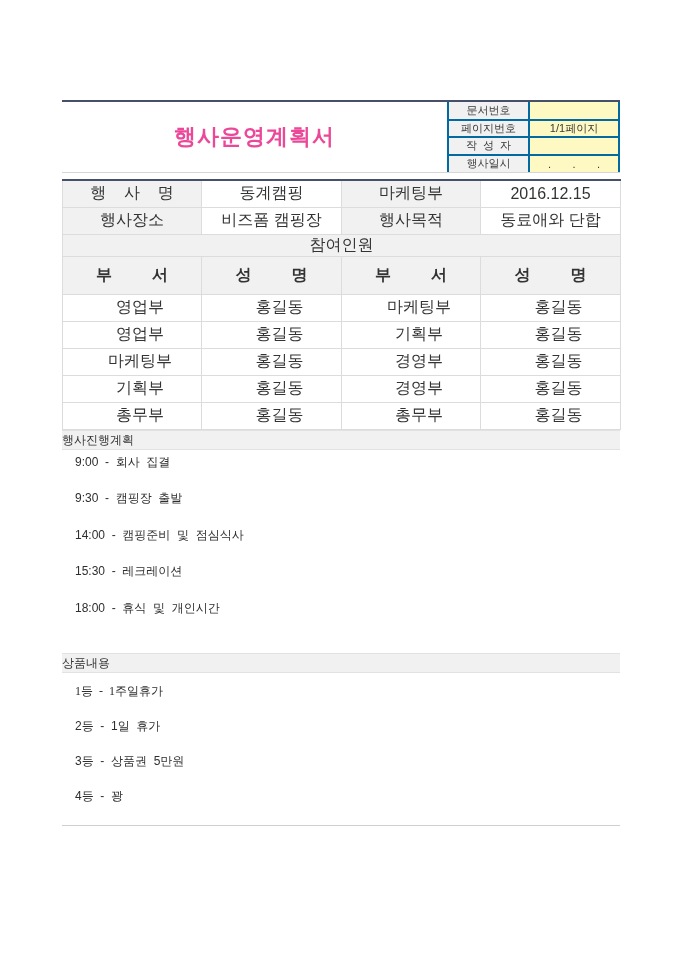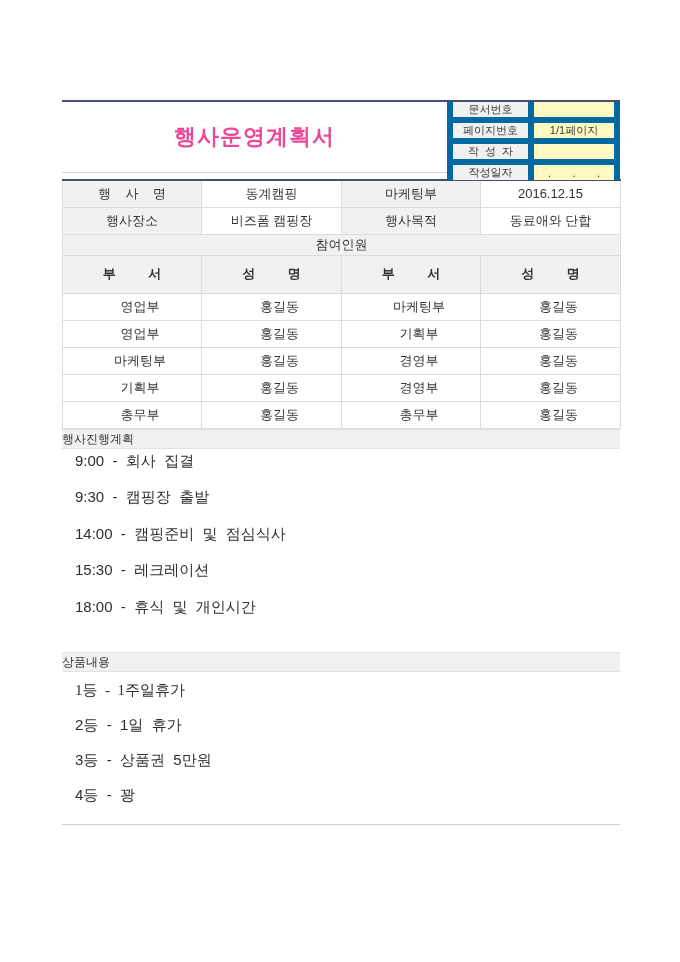--- a/index.html
+++ b/index.html
@@ -42,39 +42,39 @@
   .doc-info {
     position: absolute;
     right: 0; top: 0;
     width: 173px; height: 100%;
     border-collapse: collapse;
     table-layout: fixed;
     font-size: 11px;
     color: #3a3a3a;
   }
   .doc-info td {
-    border: 6px solid #0369a1;
+    border: 2px solid #0369a1;
     text-align: center;
     vertical-align: middle;
     padding: 0;
     white-space: pre;
     height: 17px;
   }
   .doc-info tr:first-child td { border-top: none; }
   .doc-info tr:last-child td { border-bottom: none; }
   .doc-info td.lbl { background: #f1f1f1; width: 81px; }
   .doc-info td.val { background: #fef9c3; }
 
   
   .main-table {
     width: 558px;
     margin-top: 6px;
     border-collapse: collapse;
     table-layout: fixed;
-    font-size: 13px;
+    font-size: 16px;
   }
   .main-table { border-top: 2px solid #47506a; }
   .main-table td {
     border: 1px solid #dcdcdc;
     text-align: center;
     vertical-align: middle;
     padding: 0;
     white-space: pre;
     overflow: hidden;
   }
@@ -95,21 +95,21 @@
     font-size: 12px;
     color: #333333;
   }
   .bar-prizes { margin-top: 37px; }
 
   
   .plain-list {
     list-style: none;
     margin: 0;
     padding: 0 0 0 13px;
-    font-size: 15px;
+    font-size: 12px;
     color: #2e2e2e;
   }
   .plain-list li {
     height: 16px;
     line-height: 16px;
     white-space: pre;
   }
   .schedule-list li { margin-top: 20.5px; }
   .schedule-list li:first-child { margin-top: 4px; }
   .prize-list li { margin-top: 19px; }
@@ -139,21 +139,21 @@
           </tr>
           <tr>
             <td class="lbl">페이지번호</td>
             <td class="val">1/1페이지</td>
           </tr>
           <tr>
             <td class="lbl">작  성  자</td>
             <td class="val"></td>
           </tr>
           <tr>
-            <td class="lbl">작성일자</td>
+            <td class="lbl">행사일시</td>
             <td class="val">.       .       .</td>
           </tr>
         </tbody>
       </table>
     </div>
 
     <table class="main-table">
       <colgroup>
         <col style="width:139px">
           <col style="width:140px">

